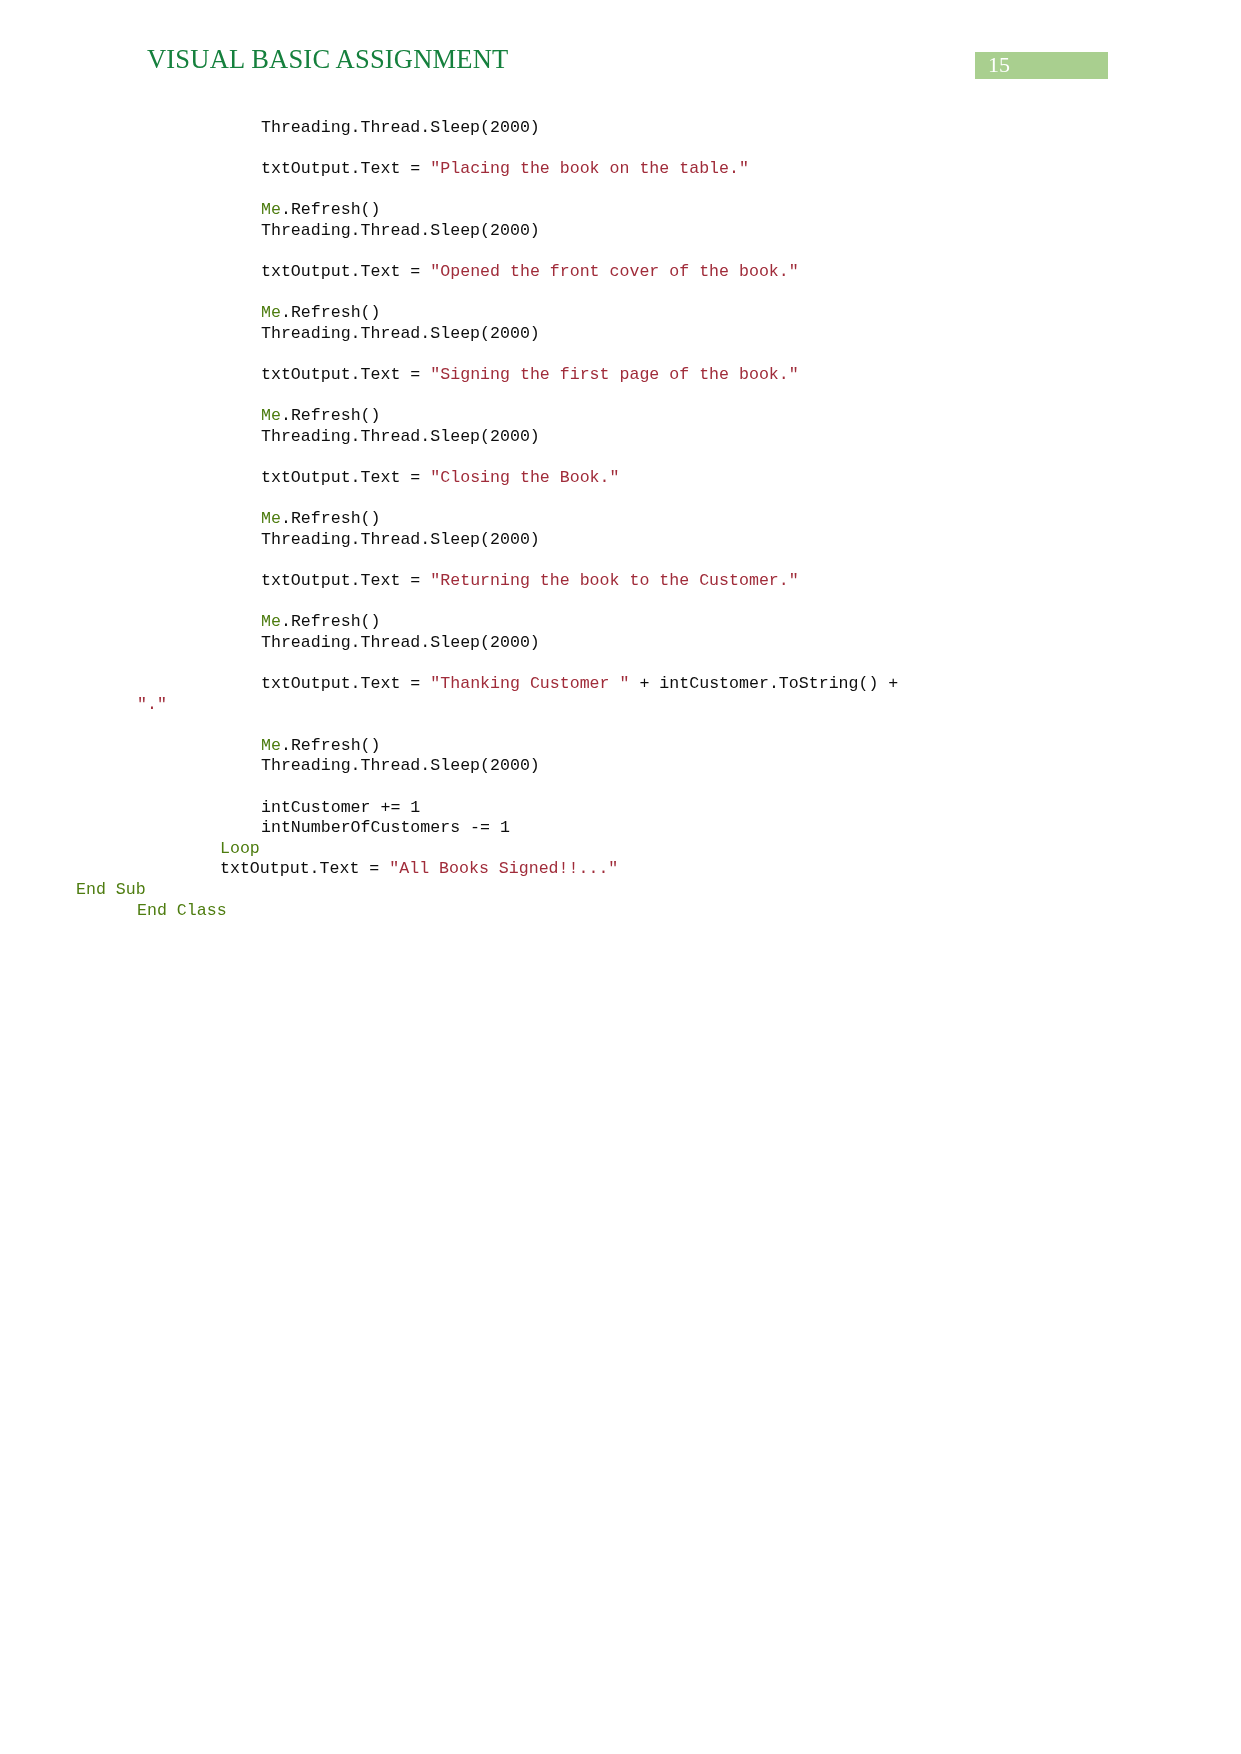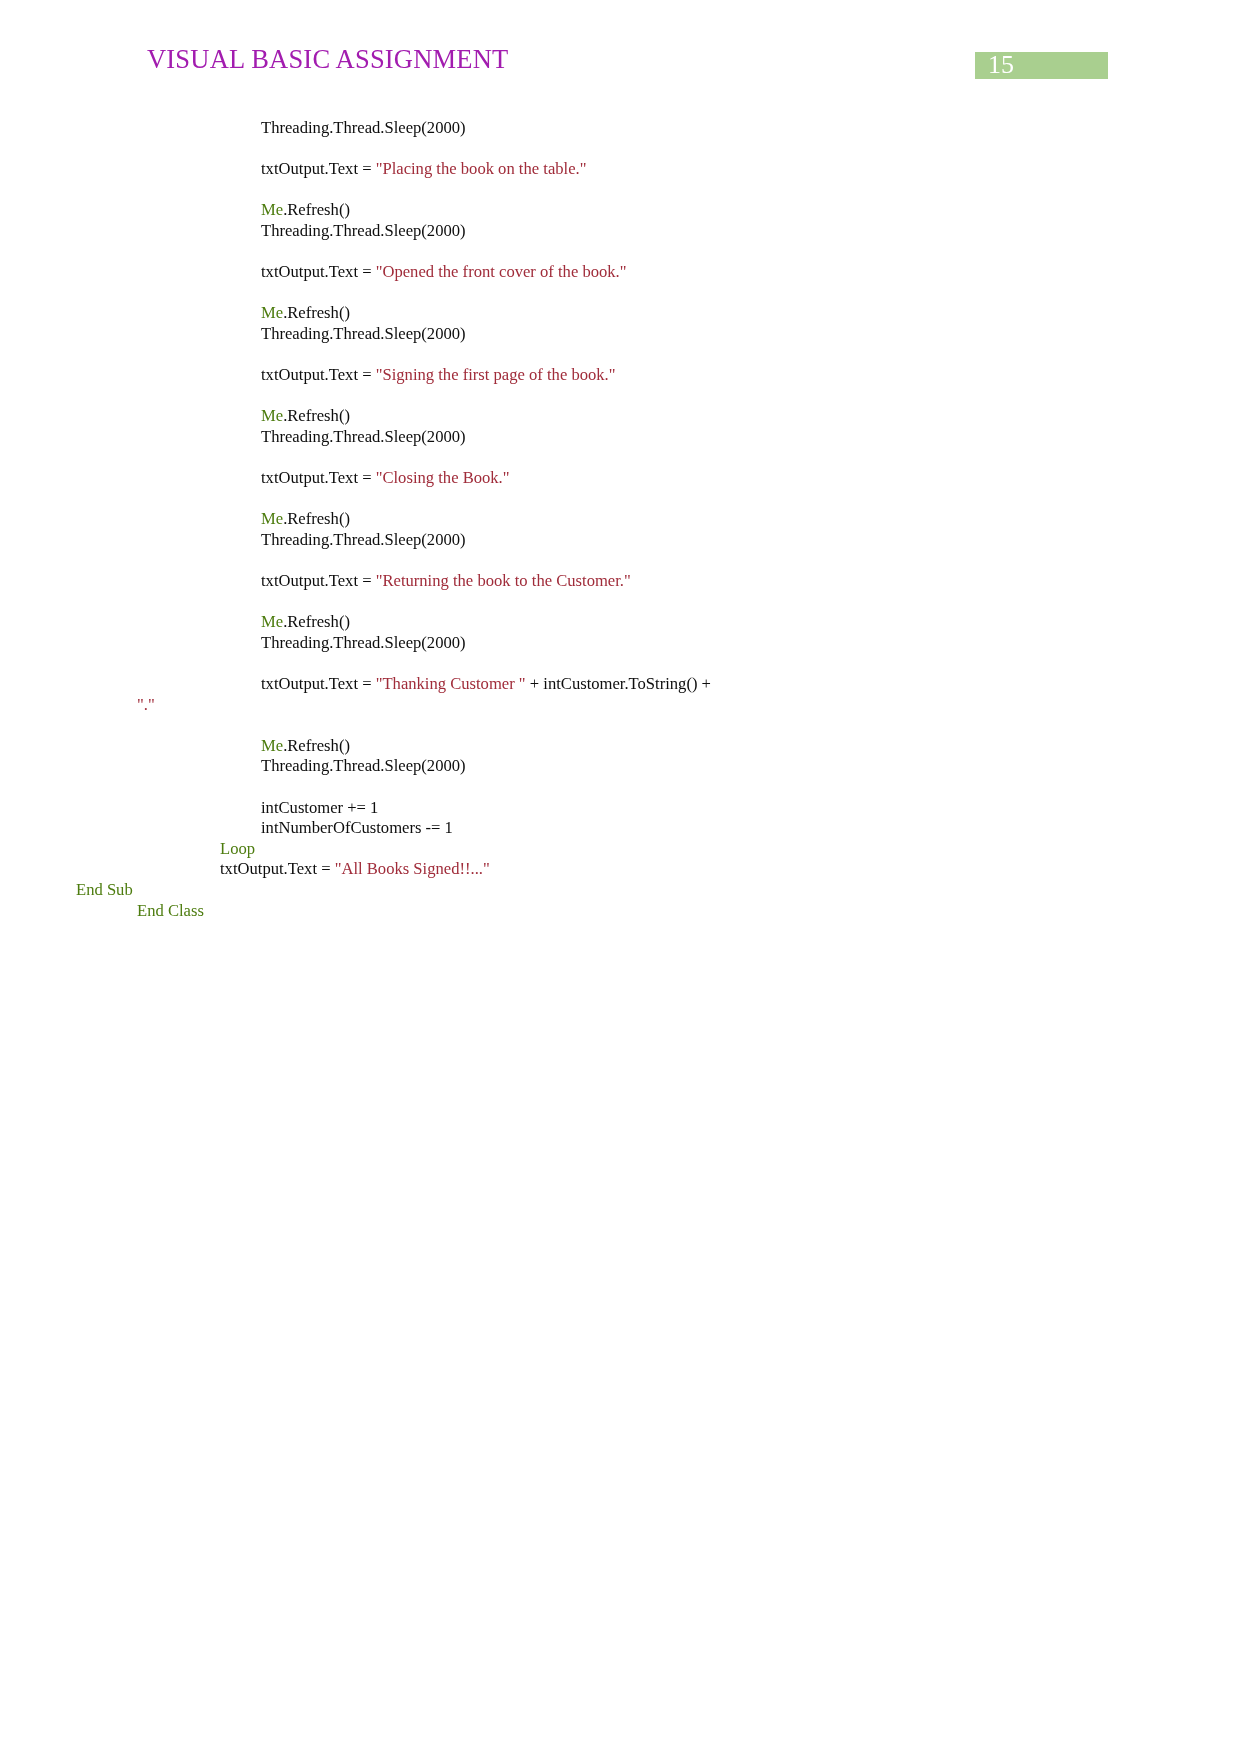--- a/index.html
+++ b/index.html
@@ -23,48 +23,48 @@
     width: 1241px;
     height: 46px;
   }
   .header-title {
     position: absolute;
     left: 147px;
     top: 0px;
     font-family: "Liberation Serif", "DejaVu Serif", serif;
     font-size: 26.5px;
     letter-spacing: 0.2px;
-    color: #a21caf;
+    color: #15803d;
     white-space: nowrap;
   }
   .page-badge {
     position: absolute;
     left: 975px;
     top: 8px;
     width: 133px;
     height: 27px;
     background: #a9cf8f;
   }
   .page-badge-number {
     position: absolute;
     left: 13px;
     top: -1px;
     font-family: "Liberation Serif", "DejaVu Serif", serif;
-    font-size: 26px;
+    font-size: 22px;
     color: #ffffff;
     line-height: 28px;
   }
 
   
   .code-block {
     position: absolute;
     left: 0;
     top: 118px;
     width: 1026px;
-    font-family: Liberation Serif, serif;
+    font-family: Liberation Mono, monospace;
     font-size: 16.6px;
     line-height: 20.6px;
     color: #0d0d0d;
     white-space: pre;
   }
   .code-line {
     display: block;
     white-space: pre;
     min-height: 20.6px;
   }

